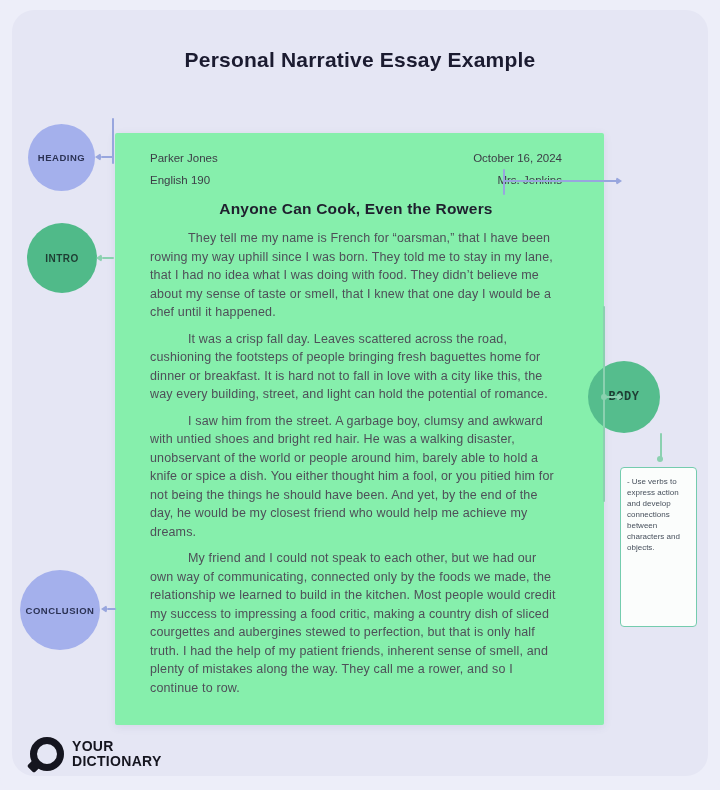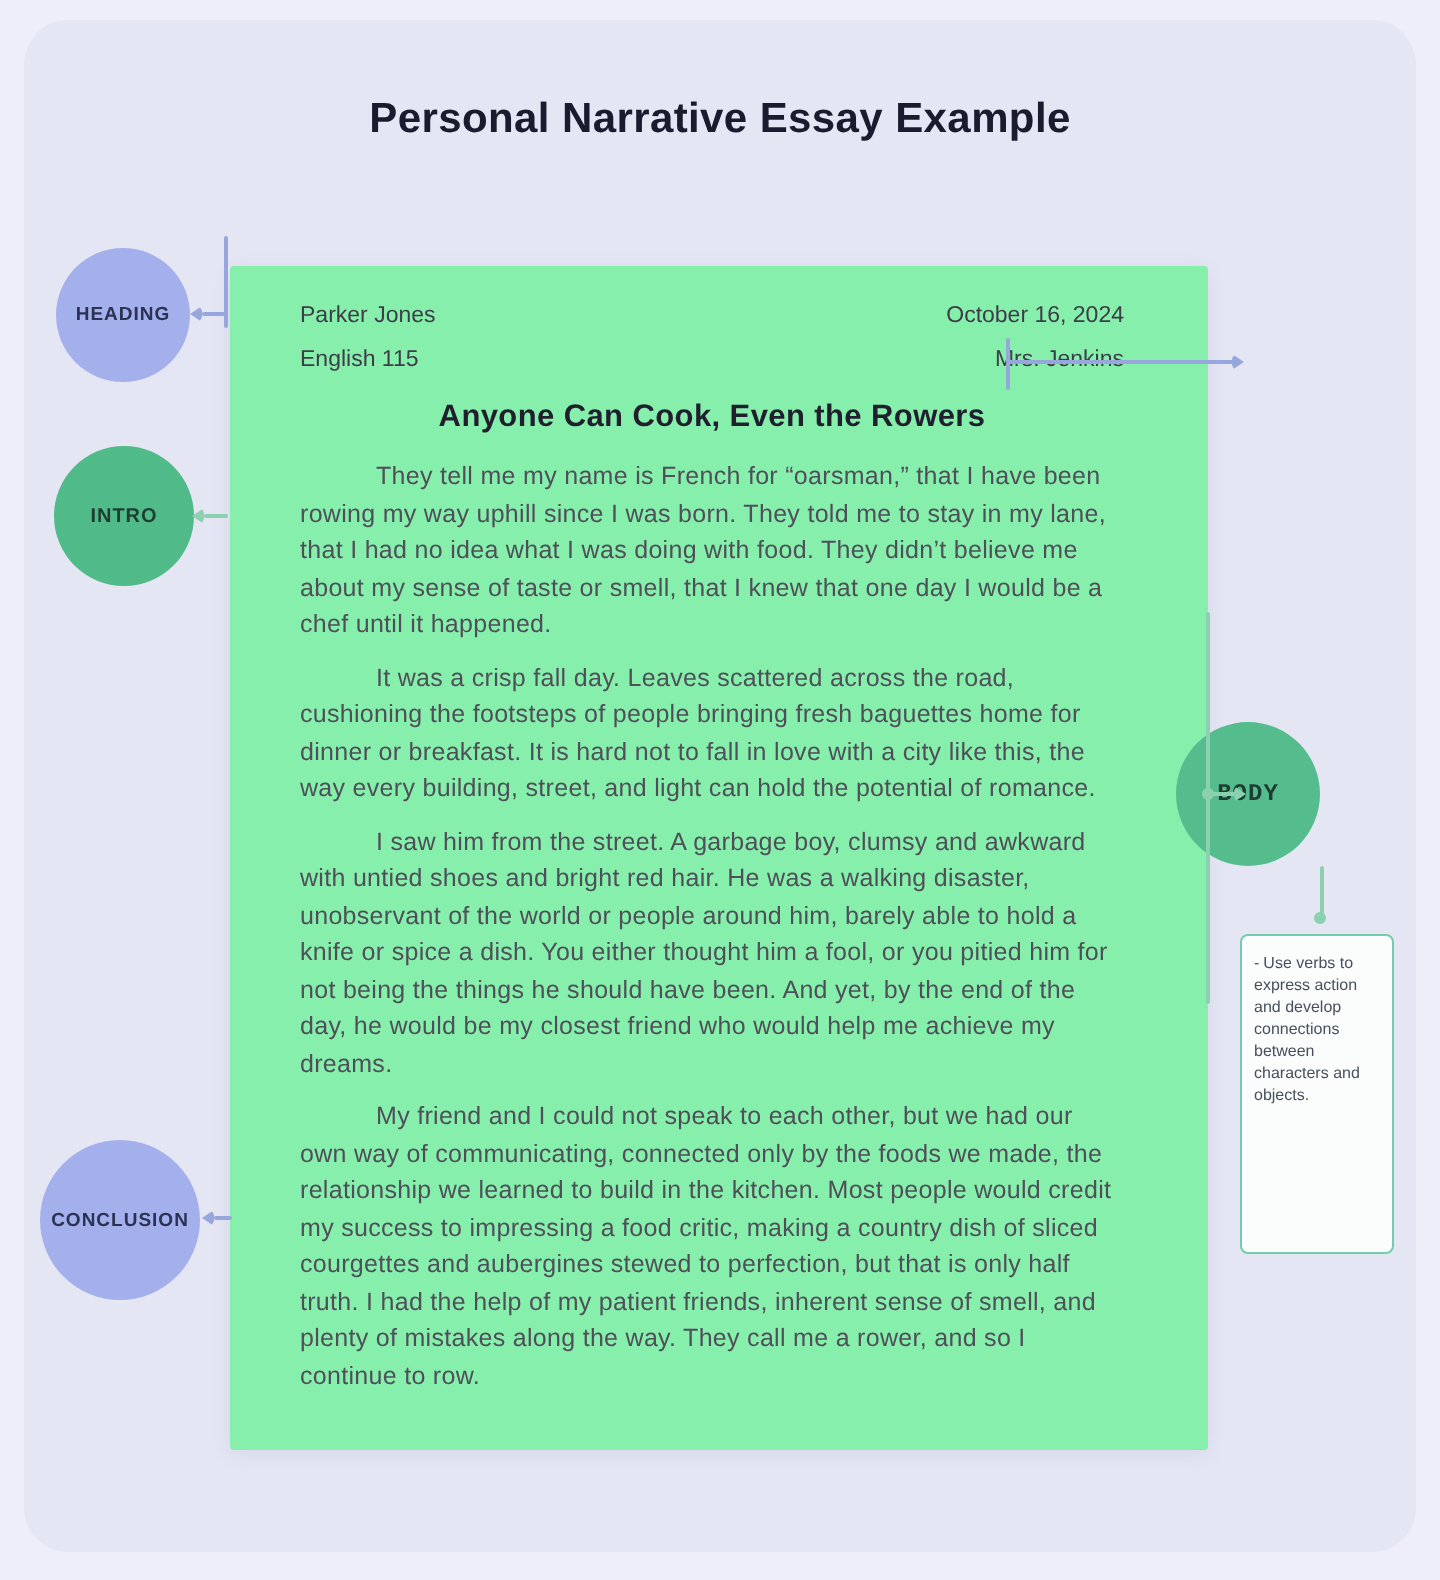--- a/index.html
+++ b/index.html
@@ -95,21 +95,21 @@
 
 <div class="canvas">
   <div class="inner-panel"></div>
 
   <div class="page-title">Personal Narrative Essay Example</div>
 
   <div class="paper">
     <div class="paper-header">
       <div class="left">
         <div>Parker Jones</div>
-        <div>English 115</div>
+        <div>English 190</div>
       </div>
       <div class="right">
         <div>October 16, 2024</div>
         <div>Mrs. Jenkins</div>
       </div>
     </div>
     <div class="essay-title">Anyone Can Cook, Even the Rowers</div>
     <div class="essay-body">
       <p>They tell me my name is French for “oarsman,” that I have been rowing my way uphill since I was born. They told me to stay in my lane, that I had no idea what I was doing with food. They didn’t believe me about my sense of taste or smell, that I knew that one day I would be a chef until it happened.</p>
       <p>It was a crisp fall day. Leaves scattered across the road, cushioning the footsteps of people bringing fresh baguettes home for dinner or breakfast. It is hard not to fall in love with a city like this, the way every building, street, and light can hold the potential of romance.</p>
@@ -143,13 +143,23 @@
 
   <div class="h-line blue-line" id="conclusion-line"></div>
   <div class="arrow arrow-left" id="conclusion-arrow"></div>
 
   <div class="tips-box">
     <div class="tip">
       <span class="bullet">-</span><span>Use verbs to express action and develop connections between characters and objects.</span>
     </div>
   </div>
 
+  <div class="logo">
+    <div class="logo-mark">
+      <div class="logo-ring"></div>
+      <div class="logo-tail"></div>
+    </div>
+    <div class="logo-text">
+      <div>YOUR</div>
+      <div>DICTIONARY</div>
+    </div>
+  </div>
 </div>
 
 </body></html>

